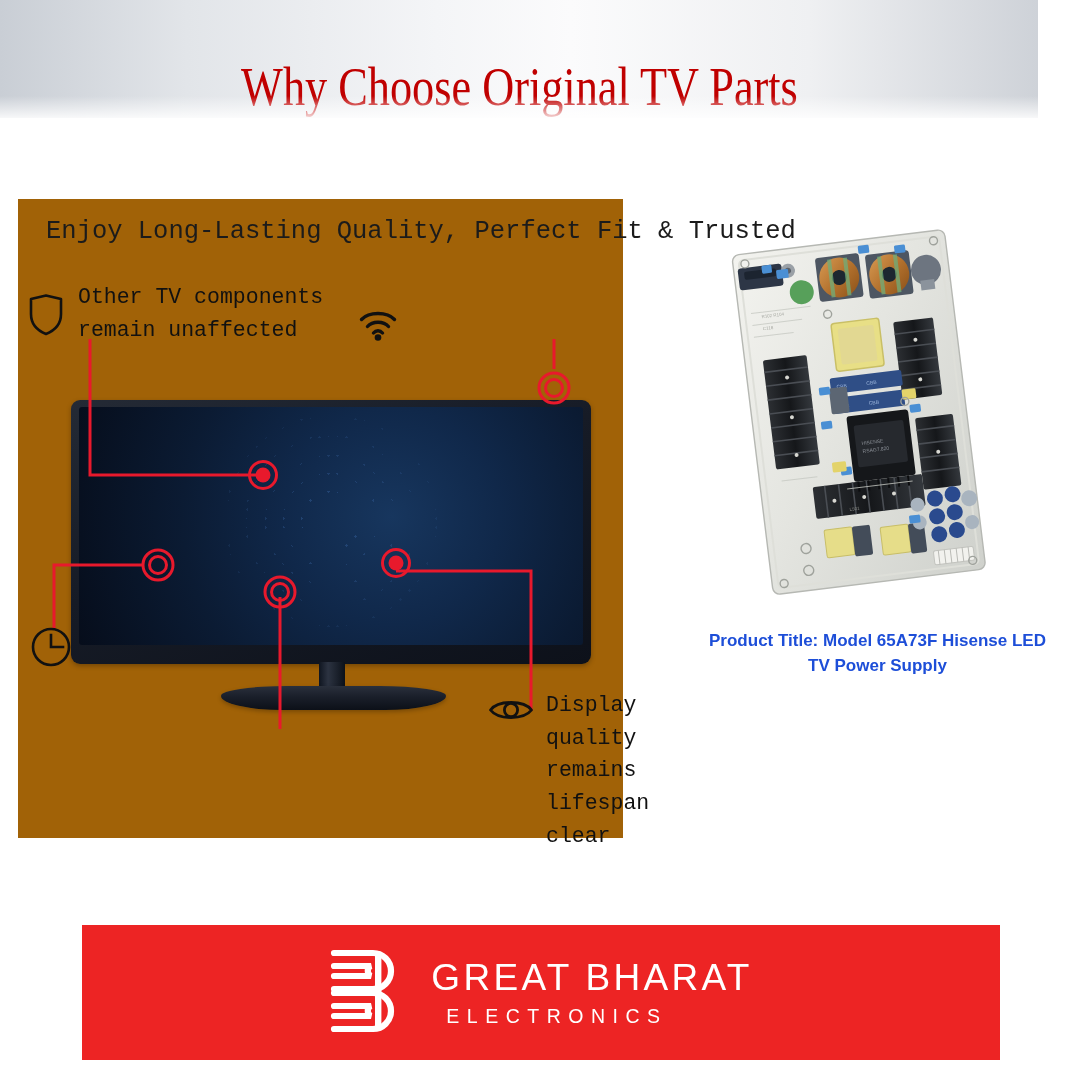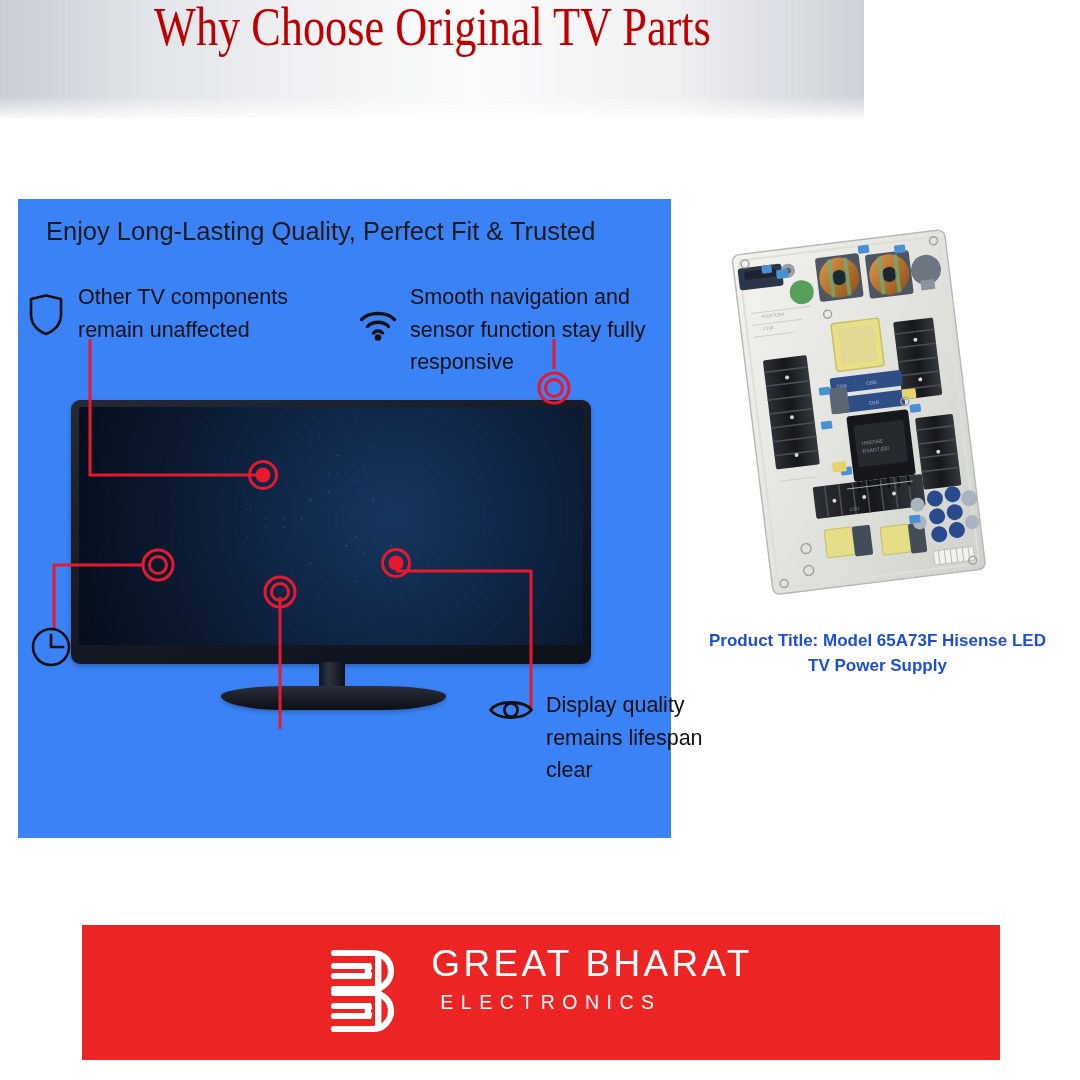--- a/index.html
+++ b/index.html
@@ -5,44 +5,45 @@
   html,body{margin:0;padding:0;}
   body{
     width:1080px;height:1080px;
     background:#ffffff;
     font-family:"Liberation Sans", sans-serif;
     overflow:hidden;
     position:relative;
   }
   
   #header{
-    position:absolute;left:0;top:0;width:864px;height:118px;
+    position:absolute;left:0;top:0;width:1038px;height:118px;
     background:linear-gradient(to right,#c9ced5 0%,#e2e5e9 18%,#f4f5f7 42%,#fbfbfc 55%,#eff0f2 78%,#ced2d8 100%);
-    display:flex;align-items:flex-start;justify-content:center;
+    display:flex;align-items:flex-end;justify-content:center;
   }
   #header:after{
     content:"";position:absolute;left:0;bottom:0;width:100%;height:22px;
     background:linear-gradient(to bottom,rgba(255,255,255,0) 0%,rgba(255,255,255,0.85) 100%);
     pointer-events:none;
   }
   #page-title{
     font-family:"Liberation Serif", serif;
     font-size:54px;
     color:#c00000;
     letter-spacing:0px;
     transform:scaleX(.82);
     transform-origin:center;
     white-space:nowrap;
     margin-top:-4px;
   }
 
   
   #info-panel{
-    position:absolute;left:18px;top:199px;width:653px;height:639px;
-    background:#3b82f6;
+    position:absolute;left:18px;top:199px;width:605px;height:639px;
+    background:#a16207;
+    font-family:Liberation Mono, monospace;
   }
   #panel-heading{
     position:absolute;left:28px;top:18px;
     font-size:25.5px;color:#1b1b1b;white-space:nowrap;
   }
 
   .feature{position:absolute;display:flex;align-items:flex-start;}
   .feature .ficon{flex:0 0 auto;}
   .feature .ftext{
     font-size:21.5px;line-height:1.52;color:#111;
@@ -112,27 +113,27 @@
     position:absolute;left:700px;top:629px;width:355px;
     text-align:center;font-size:17px;font-weight:bold;color:#1d4ed8;line-height:1.45;
   }
 
   
   #footer-banner{
     position:absolute;left:82px;top:925px;width:918px;height:135px;
     background:#ed2424;
     display:flex;align-items:center;justify-content:center;
   }
-  #brand{display:flex;align-items:flex-start;gap:26px;}
+  #brand{display:flex;align-items:center;gap:26px;}
   #brand-text{display:flex;flex-direction:column;align-items:flex-start;}
   #brand-name{
     color:#fff;font-size:37px;letter-spacing:3.3px;line-height:1;font-weight:400;
   }
   #brand-sub{
-    color:#fff;font-size:19.5px;letter-spacing:7.5px;line-height:1;margin-top:11px;margin-left:9px;font-weight:400;
+    color:#fff;font-size:19.5px;letter-spacing:7.5px;line-height:1;margin-top:11px;margin-left:15px;font-weight:400;
   }
 </style>
 </head>
 <body>
 
 <div id="header">
   <div id="page-title">Why Choose Original TV Parts</div>
 </div>
 
 <div id="info-panel">
@@ -191,21 +192,20 @@
 
   <div class="feature" id="feat-wifi">
     <span class="ficon">
       <svg width="40" height="34" viewBox="0 0 40 34">
         <path d="M3.5 12.5 C11 4.5 29 4.5 36.5 12.5" fill="none" stroke="#111" stroke-width="3.4" stroke-linecap="round"></path>
         <path d="M9.5 19.5 C14.5 13.8 25.5 13.8 30.5 19.5" fill="none" stroke="#111" stroke-width="3.4" stroke-linecap="round"></path>
         <path d="M15.5 26 C18 23 22 23 24.5 26" fill="none" stroke="#111" stroke-width="3.4" stroke-linecap="round"></path>
         <circle cx="20" cy="30.5" r="3.3" fill="#111"></circle>
       </svg>
     </span>
-    <span class="ftext">Smooth navigation and sensor function stay fully responsive</span>
   </div>
 
   <div class="feature" id="feat-clock">
     <span class="ficon">
       <svg width="42" height="42" viewBox="0 0 42 42">
         <circle cx="21" cy="21" r="18" fill="none" stroke="#111" stroke-width="2.6"></circle>
         <path d="M21 9 V21 H33" fill="none" stroke="#111" stroke-width="2.6" stroke-linecap="square"></path>
       </svg>
     </span>
   </div>

